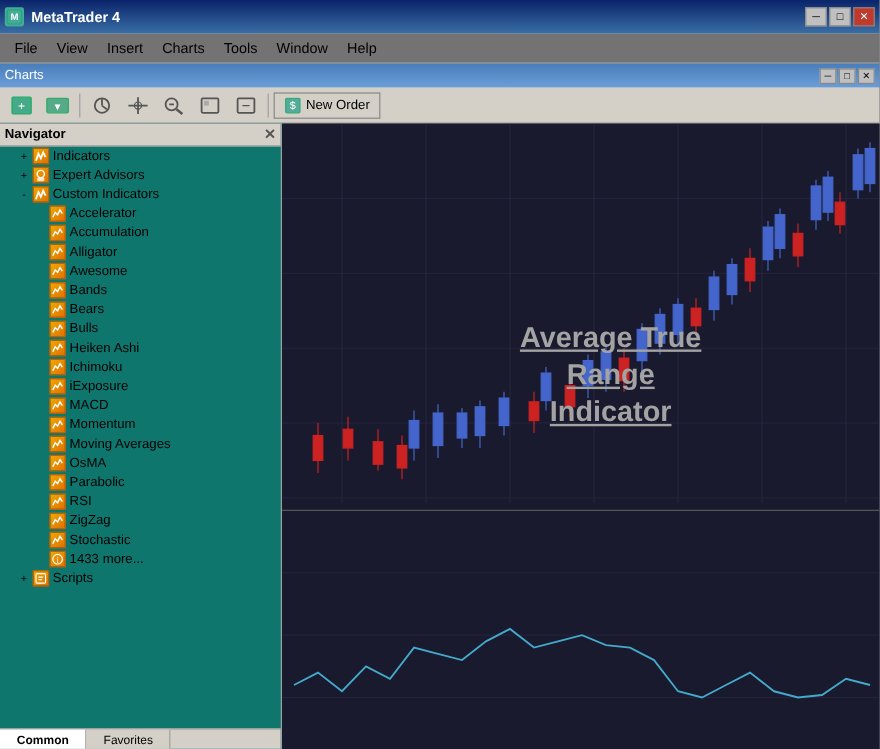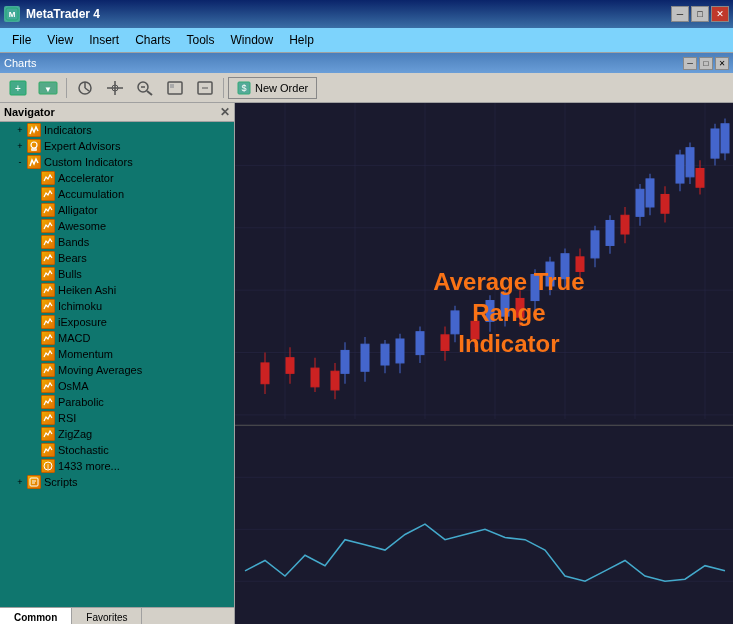--- a/index.html
+++ b/index.html
@@ -20,21 +20,21 @@
     .title-bar-title { font-size: 12px; font-weight: bold; }
     .title-bar-controls { display: flex; gap: 2px; }
     .title-btn {
       width: 18px; height: 16px; background: #c0c0c0; border: 1px solid #888; font-size: 9px;
       cursor: pointer; display: flex; align-items: center; justify-content: center; color: #000;
     }
     .title-btn.close-btn { background: #c0392b; color: white; }
 
     
     .menu-bar {
-      background: #7dd3fc;
+      background: #737373;
       height: 22px;
       display: flex;
       align-items: center;
       border-bottom: 1px solid #a0a0a0;
       padding: 12px 4px;
     }
     .menu-item {
       padding: 2px 8px;
       cursor: pointer;
       font-size: 12px;
@@ -157,26 +157,27 @@
     }
 
     
     svg.chart { background: #1a1a2e; }
 
     .chart-text-overlay {
       position: absolute;
       top: 40%;
       left: 55%;
       transform: translate(-50%, -50%);
-      color: #f97316;
+      color: #a3a3a3;
       font-size: 24px;
       font-weight: bold;
       text-align: center;
       line-height: 1.3;
       pointer-events: none;
+      text-decoration: underline;
     }
   </style>
 </head>
 <body>
 
 <div class="title-bar">
   <div class="title-bar-left">
     <div class="title-bar-icon">
       <svg width="14" height="14" viewBox="0 0 14 14">
           <rect x="1" y="1" width="12" height="12" rx="2" fill="#4a9" stroke="#2a7" stroke-width="1"></rect>

